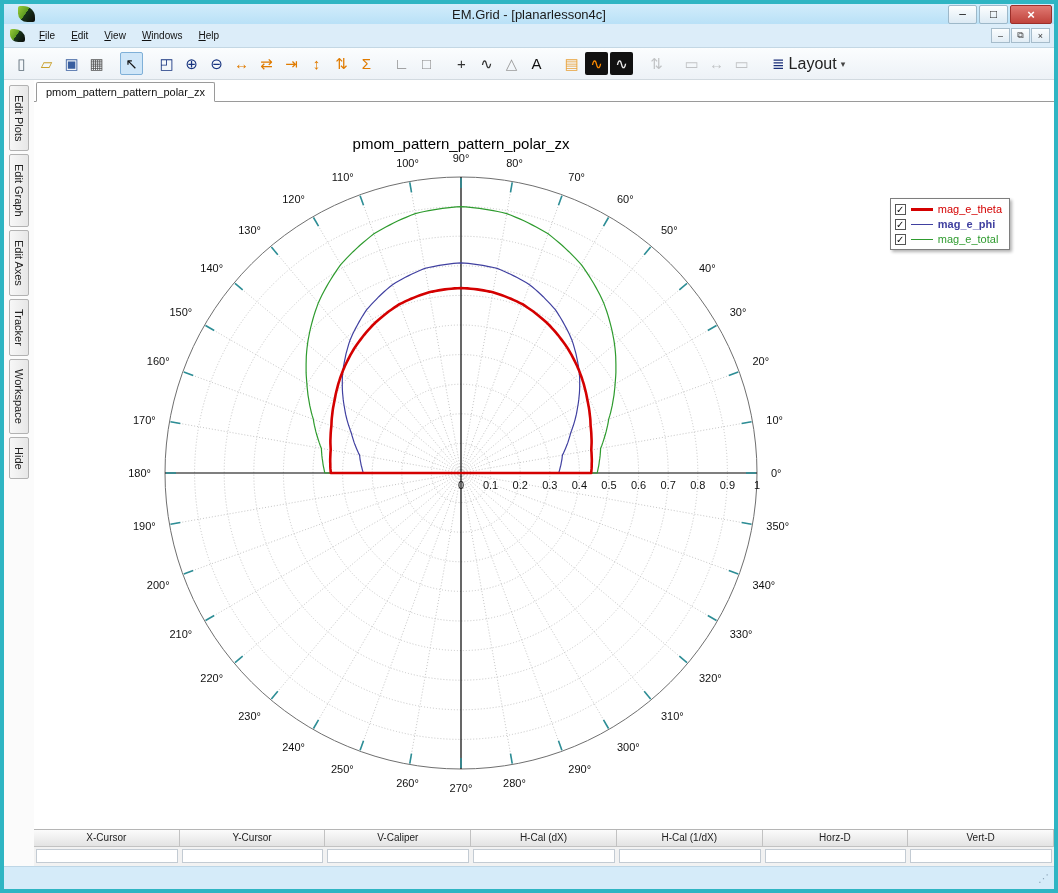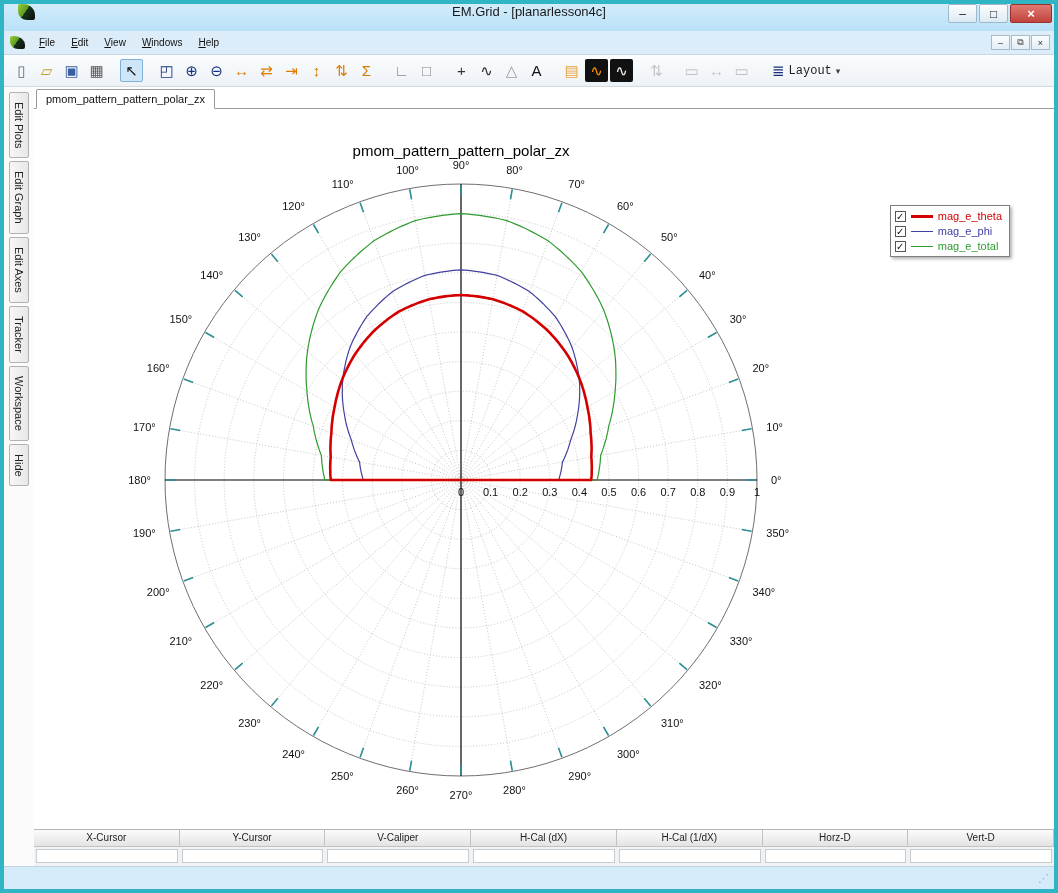--- a/index.html
+++ b/index.html
@@ -1,20 +1,20 @@
 <!DOCTYPE html>
 <html><head>
 <meta charset="utf-8">
 <style>
   html,body{margin:0;padding:0;background:#2fb5c3;font-family:"Liberation Sans",sans-serif;}
   *{box-sizing:border-box;}
   .window{width:1058px;height:893px;border:4px solid #2fb5c3;background:#fff;display:flex;flex-direction:column;}
 
   
-  .titlebar{height:27px;background:linear-gradient(#d2ecfb,#b9e1f7);display:flex;align-items:flex-start;position:relative;flex:0 0 auto;padding-left:9px;}
+  .titlebar{height:20px;background:linear-gradient(#d2ecfb,#b9e1f7);display:flex;align-items:center;position:relative;flex:0 0 auto;padding-left:9px;}
   .app-logo{width:17px;height:16px;margin-left:5px;background:linear-gradient(125deg,#9acc3a 0%,#5d9c20 45%,#17351a 46%,#0b0b0b 100%);border-radius:2px 70% 2px 55%;}
   .window-title{position:absolute;left:0;right:0;text-align:center;font-size:13px;color:#1a1a1a;pointer-events:none;}
   .win-controls{margin-left:auto;display:flex;align-items:center;gap:2px;margin-right:2px;}
   .win-btn{width:29px;height:19px;display:flex;align-items:center;justify-content:center;border:1px solid #9db8c9;background:linear-gradient(#fdfefe,#dceaf4);font-size:12px;color:#222;border-radius:2px;}
   .win-btn.close{width:42px;background:linear-gradient(#e07a73,#c0433c);border-color:#9c2f2a;color:#fff;font-size:13px;font-weight:bold;}
 
   
   .menubar{height:24px;background:#dcedf9;border-bottom:1px solid #c3d7e4;display:flex;align-items:center;padding:0 4px;flex:0 0 auto;}
   .menubar-logo{width:15px;height:13px;margin:0 6px 0 2px;background:linear-gradient(125deg,#9acc3a 0%,#5d9c20 45%,#17351a 46%,#0b0b0b 100%);border-radius:2px 70% 2px 55%;}
   .menu-item{font-size:10px;color:#111;padding:3px 8px;cursor:default;}
@@ -22,21 +22,21 @@
   .mdi-controls{margin-left:auto;display:flex;gap:1px;}
   .mdi-btn{width:19px;height:15px;display:flex;align-items:center;justify-content:center;border:1px solid #a6bccb;background:linear-gradient(#fbfdfe,#e2edf5);font-size:9px;color:#333;}
 
   
   .toolbar{height:32px;background:linear-gradient(#fbfdfe,#edf2f7);border-bottom:1px solid #d2dae0;display:flex;align-items:center;padding:0 5px;flex:0 0 auto;}
   .tb-btn{min-width:23px;height:23px;display:flex;align-items:center;justify-content:center;border:1px solid transparent;border-radius:2px;margin:0 1px;padding:0 2px;}
   .tb-btn.selected{background:#cfe6f8;border-color:#7fb0d8;}
   .tb-btn.disabled{opacity:.4;}
   .tb-btn.wide{padding:0 6px;gap:4px;}
   .tb-glyph{font-size:15px;line-height:1;}
-  .tb-label{font-size:12px;color:#222;font-family:Liberation Mono, monospace;}
+  .tb-label{font-size:16px;color:#222;}
   .tb-caret{font-size:9px;color:#444;}
   .tb-sep{width:10px;height:23px;}
 
   
   .main{flex:1 1 auto;display:flex;min-height:0;background:#fff;}
   .side-tabs{width:30px;flex:0 0 auto;display:flex;flex-direction:column;align-items:flex-start;gap:3px;padding-top:5px;background:#fbfbfb;}
   .side-tab{writing-mode:vertical-rl;margin-left:5px;font-size:11px;color:#222;background:linear-gradient(90deg,#f7f7f7,#e7e7e7);border:1px solid #b2b2b2;border-radius:2px;padding:9px 3px;cursor:default;}
 
   .content{flex:1 1 auto;display:flex;flex-direction:column;min-width:0;justify-content:flex-end;}
   .doc-tabs{height:22px;flex:0 0 auto;display:flex;align-items:flex-end;padding-left:2px;border-bottom:1px solid #9a9a9a;background:#fff;}
@@ -342,21 +342,21 @@
           </svg>
         <div class="legend" id="legend">
             <div class="legend-row">
               <span class="legend-check">✓</span>
               <span class="legend-line" style="border-top: 3px solid rgb(212, 0, 0);"></span>
               <span class="legend-label" style="color: rgb(212, 0, 0);">mag_e_theta</span>
             </div>
             <div class="legend-row">
               <span class="legend-check">✓</span>
               <span class="legend-line" style="border-top: 1.5px solid rgb(64, 64, 160);"></span>
-              <span class="legend-label" style="color: rgb(64, 64, 160);">mag_e_phi</span>
+              <span class="legend-label" style="color: rgb(64, 64, 160); font-weight: bold;">mag_e_phi</span>
             </div>
             <div class="legend-row">
               <span class="legend-check">✓</span>
               <span class="legend-line" style="border-top: 1.5px solid rgb(46, 155, 46);"></span>
               <span class="legend-label" style="color: rgb(46, 155, 46);">mag_e_total</span>
             </div>
           </div>
       </div>
 
       <div class="readout">

